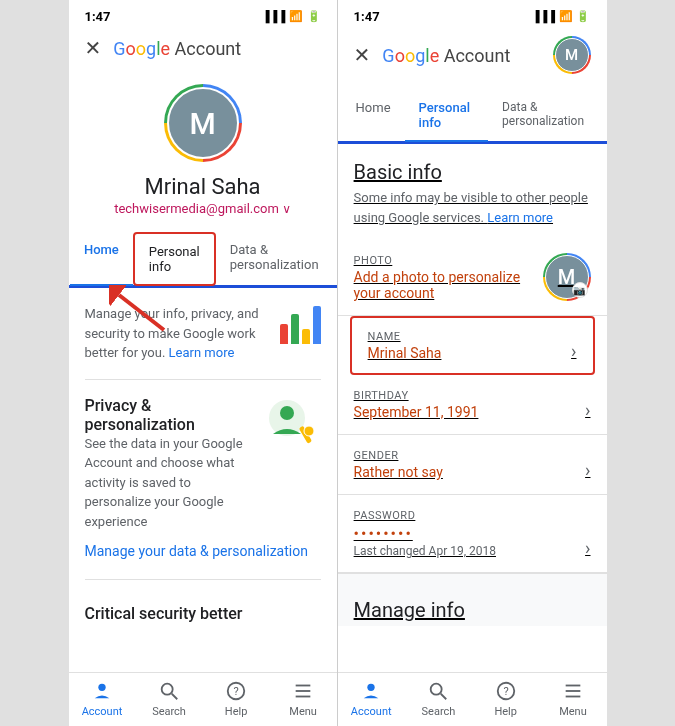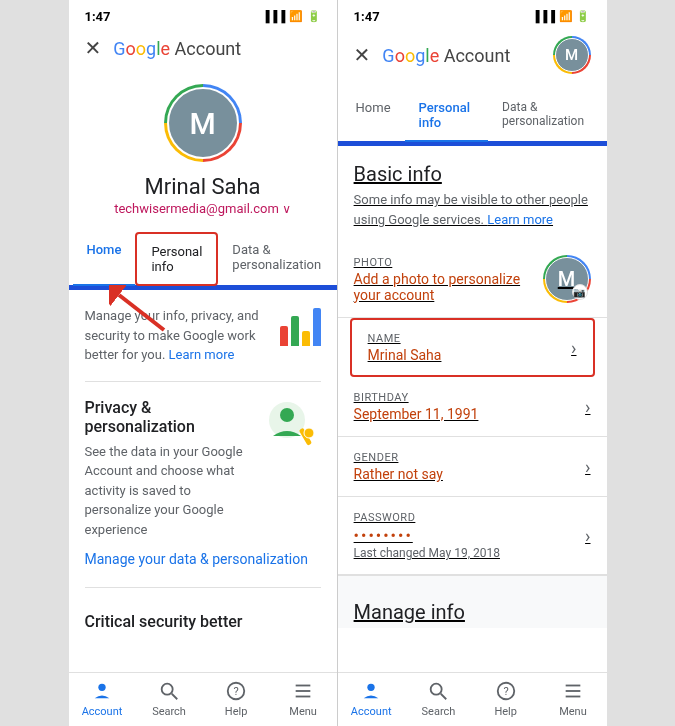--- a/index.html
+++ b/index.html
@@ -115,23 +115,24 @@
     .user-email {
       font-size: 13px;
       color: #be185d;
       margin-top: 2px;
     }
     .email-arrow { font-size: 12px; }
 
     
     .nav-tabs {
       display: flex;
-      border-bottom: 5px solid #1d4ed8;
+      border-bottom: 3px solid #1d4ed8;
       padding: 0 4px;
       margin-top: 8px;
+      justify-content: flex-end;
     }
     .nav-tab {
       padding: 10px 14px;
       font-size: 13px;
       color: #5f6368;
       cursor: pointer;
       position: relative;
       border-bottom: 2px solid transparent;
       margin-bottom: -1px;
     }
@@ -156,21 +157,21 @@
     
     .content {
       flex: 1;
       overflow-y: auto;
       padding: 16px;
     }
     .section-title {
       font-size: 16px;
       font-weight: 500;
       color: #202124;
-      margin-bottom: 6px;
+      margin-bottom: 0;
     }
     .section-text {
       font-size: 13px;
       color: #5f6368;
       line-height: 1.5;
     }
     .learn-more { color: #1a73e8; cursor: pointer; }
     .section-divider {
       border: none;
       border-top: 1px solid #e0e0e0;
@@ -253,21 +254,21 @@
       padding: 16px 16px 4px;
     }
     .info-section-subtext {
       font-size: 13px;
       color: #5f6368;
       padding: 0 16px 12px;
       line-height: 1.5;
     }
     .info-row {
       display: flex;
-      align-items: center;
+      align-items: flex-end;
       padding: 14px 16px;
       cursor: pointer;
       border-bottom: 1px solid #e0e0e0;
       position: relative;
     }
     .info-row:last-child { border-bottom: none; }
     .info-row-content { flex: 1; }
     .info-row-label {
       font-size: 11px;
       color: #5f6368;
@@ -569,21 +570,21 @@
           <div class="info-row-label">GENDER</div>
           <div class="info-row-value">Rather not say</div>
         </div>
         <span class="chevron">›</span>
       </div>
 
       <div class="info-row">
         <div class="info-row-content">
           <div class="info-row-label">PASSWORD</div>
           <div class="info-row-value password">••••••••</div>
-          <div class="info-row-sublabel">Last changed May 19, 2018</div>
+          <div class="info-row-sublabel">Last changed Apr 19, 2018</div>
         </div>
         <span class="chevron">›</span>
       </div>
 
       <div style="background:#f8f9fa; padding-top: 8px; border-top: 1px solid #e0e0e0;">
         <div class="info-section-header">Manage info</div>
       </div>
     </div>
 
     <div class="bottom-nav">

